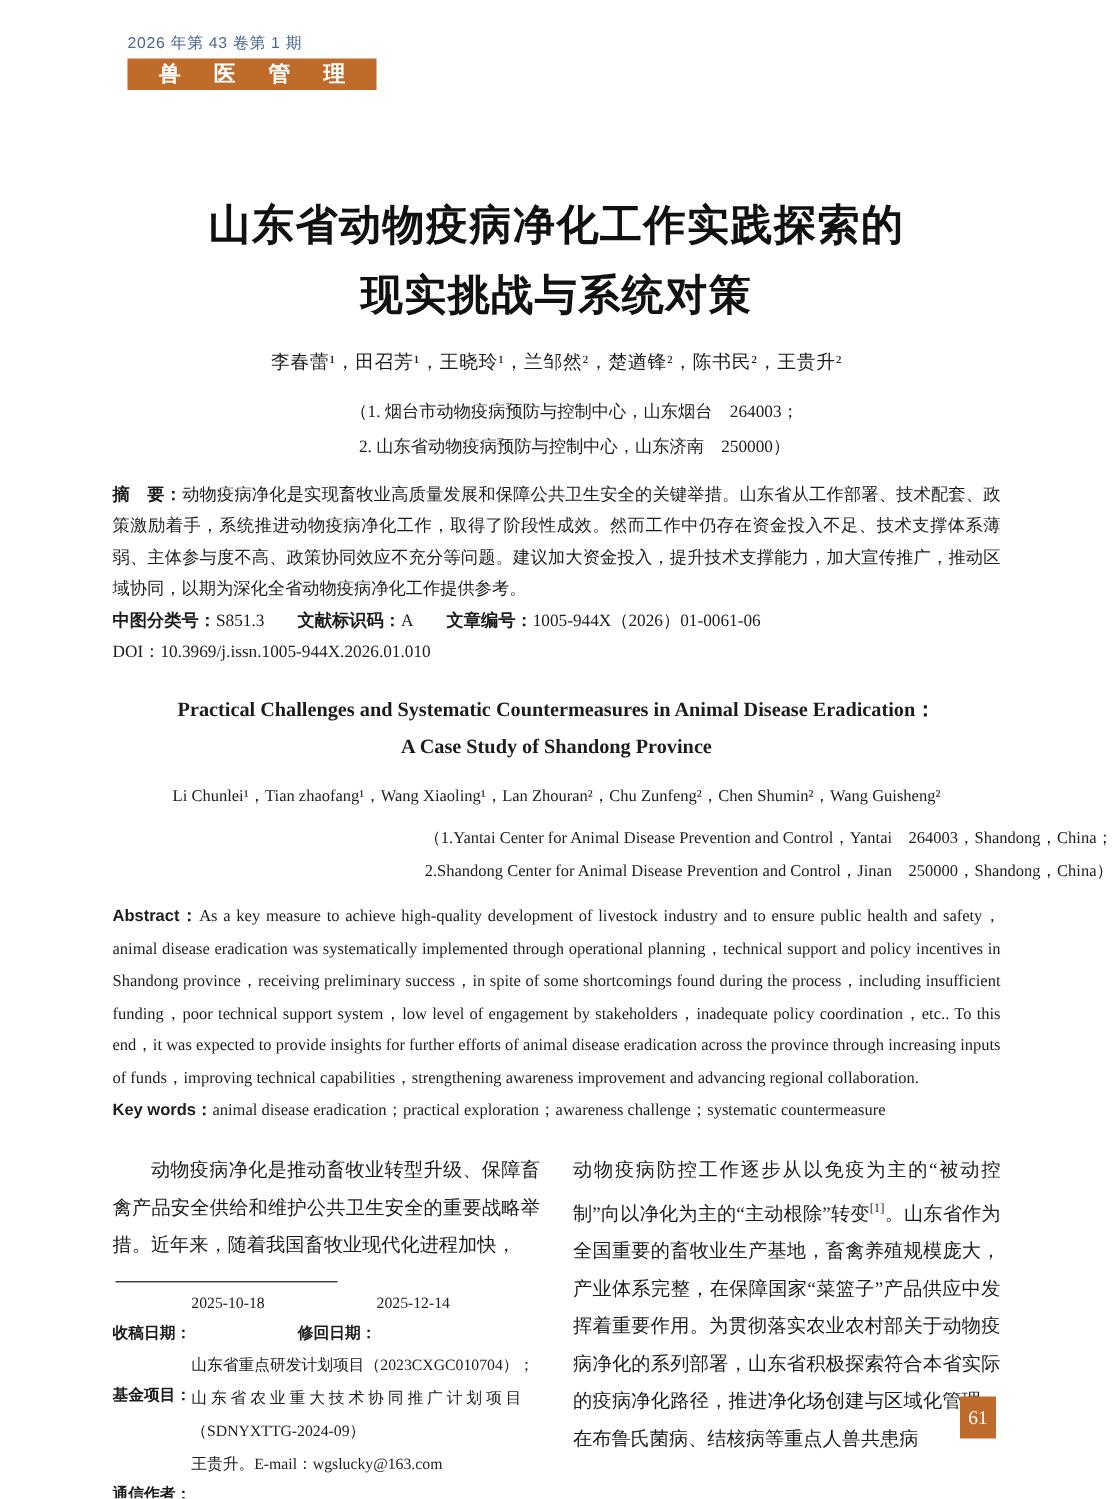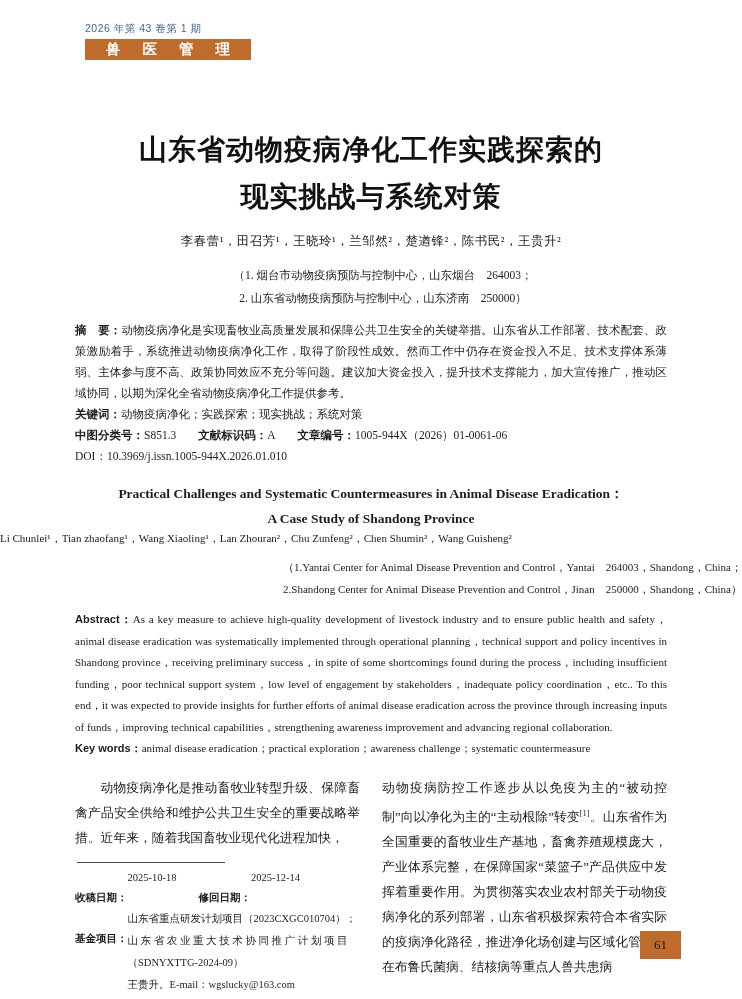--- a/index.html
+++ b/index.html
@@ -38,21 +38,21 @@
   
   .meta-cn{width:592px;margin:10px auto 0 auto;font-size:11.5px;line-height:21px;}
   .meta-cn p{margin:0;text-align:justify;}
   .lbl{font-family:"Liberation Sans","DejaVu Sans",sans-serif;font-weight:bold;margin-top:19px;}
   .meta-gap{display:inline-block;width:22px;}
   
   .title-en{
     margin-top:14px;text-align:center;font-weight:bold;
     font-size:13.5px;line-height:25px;
   }
-  .authors-en{text-align:left;font-size:11px;}
+  .authors-en{margin-top:13px;text-align:center;font-size:11px;}
   .affil-en{margin-top:10px;text-align:right;font-size:11px;line-height:22px;}
   .meta-en{width:592px;margin:9px auto 0 auto;font-size:11px;line-height:21.5px;}
   .meta-en p{margin:0;text-align:justify;}
   
   .columns{
     display:flex;gap:22px;width:592px;margin:16px auto 0 auto;
     font-size:12.8px;line-height:25px;text-align:justify;
   }
   .col{width:285px;}
   .col p{margin:0;}
@@ -60,21 +60,21 @@
   .col sup{font-size:8.5px;}
   
   .foot-rule{border:none;border-top:1px solid #444;width:148px;margin:11px 0 4px 2px;}
   .footnotes{font-size:10.5px;line-height:22px;text-align:left;}
   .foot-row{display:flex;}
   .foot-row .lbl{flex:0 0 auto;}
   .fund-line2{letter-spacing:2.6px;}
   
   .page-num{
     position:absolute;left:640px;top:931px;
-    width:41px;height:28px;background:#be6b2c;color:#0f172a;
+    width:24px;height:28px;background:#be6b2c;color:#ffffff;
     display:flex;align-items:center;justify-content:center;
     font-size:13px;
   }
 </style>
 </head>
 <body>
 
 <div class="page">
 
   <div class="header">
@@ -89,21 +89,20 @@
 
   <div class="authors-cn">李春蕾¹，田召芳¹，王晓玲¹，兰邹然²，楚遒锋²，陈书民²，王贵升²</div>
 
   <div class="affil-cn affil">
     <div>（1. 烟台市动物疫病预防与控制中心，山东烟台　264003；</div>
     <div>2. 山东省动物疫病预防与控制中心，山东济南　250000）</div>
   </div>
 
   <div class="meta-cn">
     <p><span class="lbl">摘　要：</span><span>动物疫病净化是实现畜牧业高质量发展和保障公共卫生安全的关键举措。山东省从工作部署、技术配套、政策激励着手，系统推进动物疫病净化工作，取得了阶段性成效。然而工作中仍存在资金投入不足、技术支撑体系薄弱、主体参与度不高、政策协同效应不充分等问题。建议加大资金投入，提升技术支撑能力，加大宣传推广，推动区域协同，以期为深化全省动物疫病净化工作提供参考。</span></p>
-    <p><span class="lbl">关键词：</span><span>动物疫病净化；实践探索；现实挑战；系统对策</span></p>
     <p><span class="lbl">中图分类号：</span><span>S851.3</span><span class="meta-gap"></span><span class="lbl">文献标识码：</span><span>A</span><span class="meta-gap"></span><span class="lbl">文章编号：</span><span>1005-944X（2026）01-0061-06</span></p>
     <p><span>DOI：</span><span>10.3969/j.issn.1005-944X.2026.01.010</span></p>
   </div>
 
   <div class="title-en">
     <div>Practical Challenges and Systematic Countermeasures in Animal Disease Eradication：</div>
     <div>A Case Study of Shandong Province</div>
   </div>
 
   <div class="authors-en">Li Chunlei¹，Tian zhaofang¹，Wang Xiaoling¹，Lan Zhouran²，Chu Zunfeng²，Chen Shumin²，Wang Guisheng²</div>

